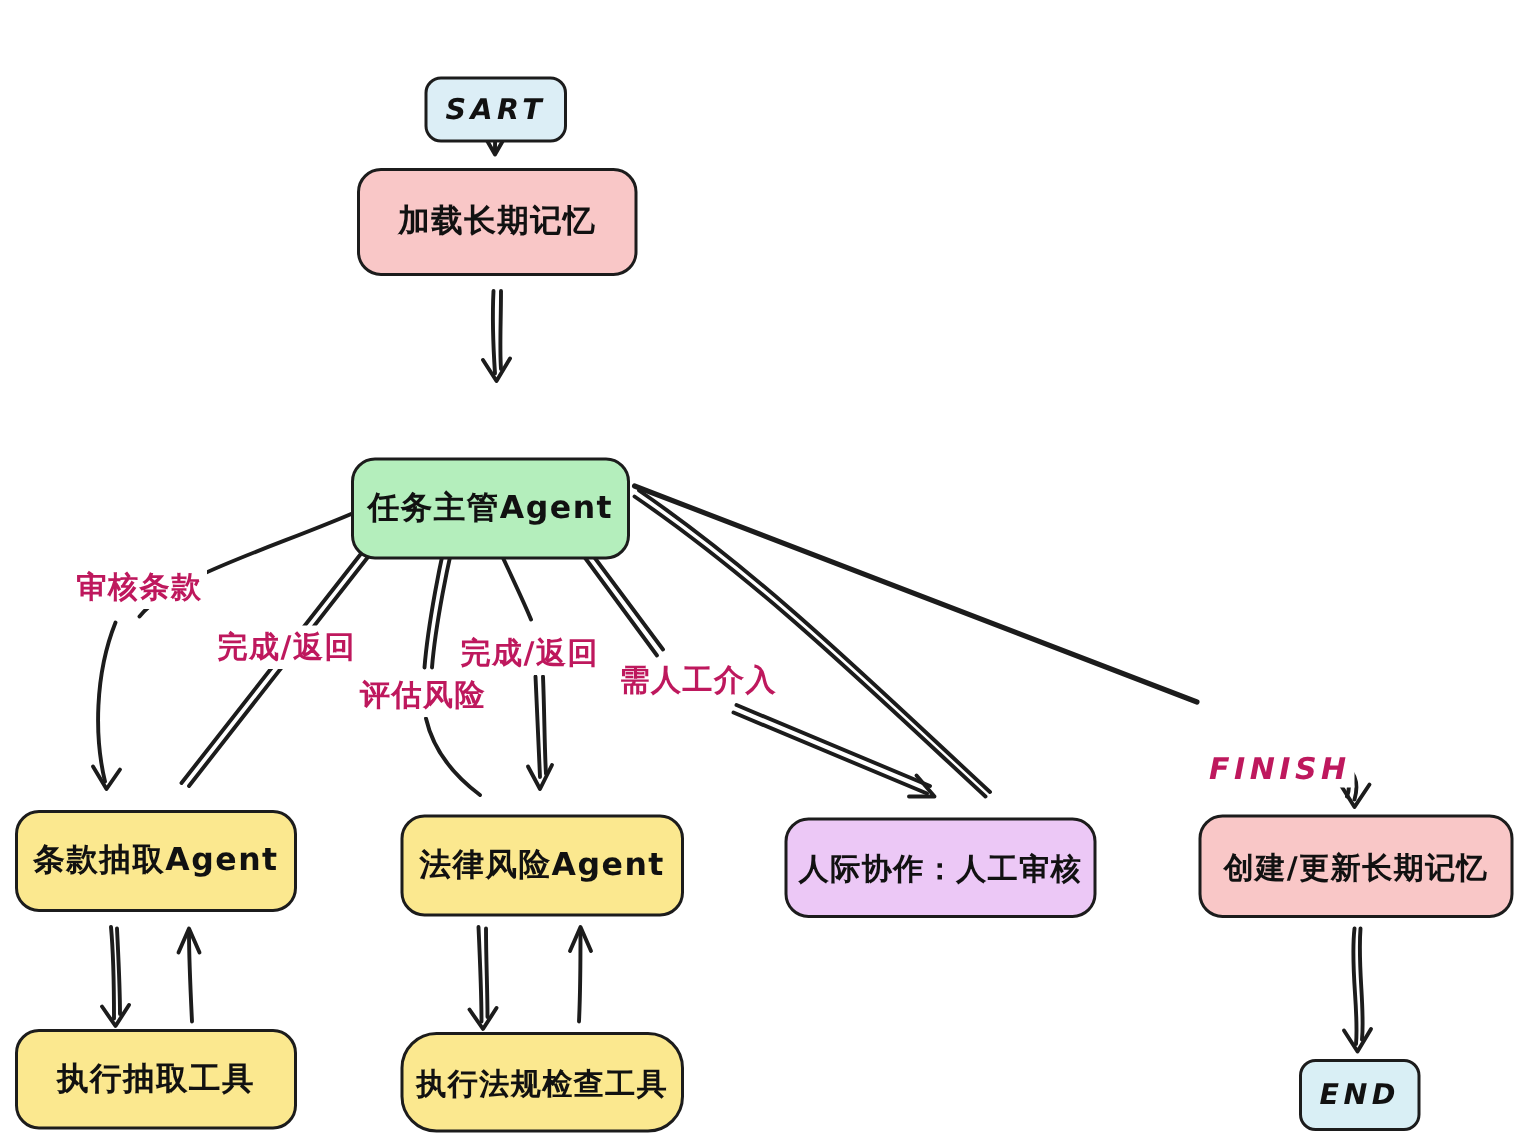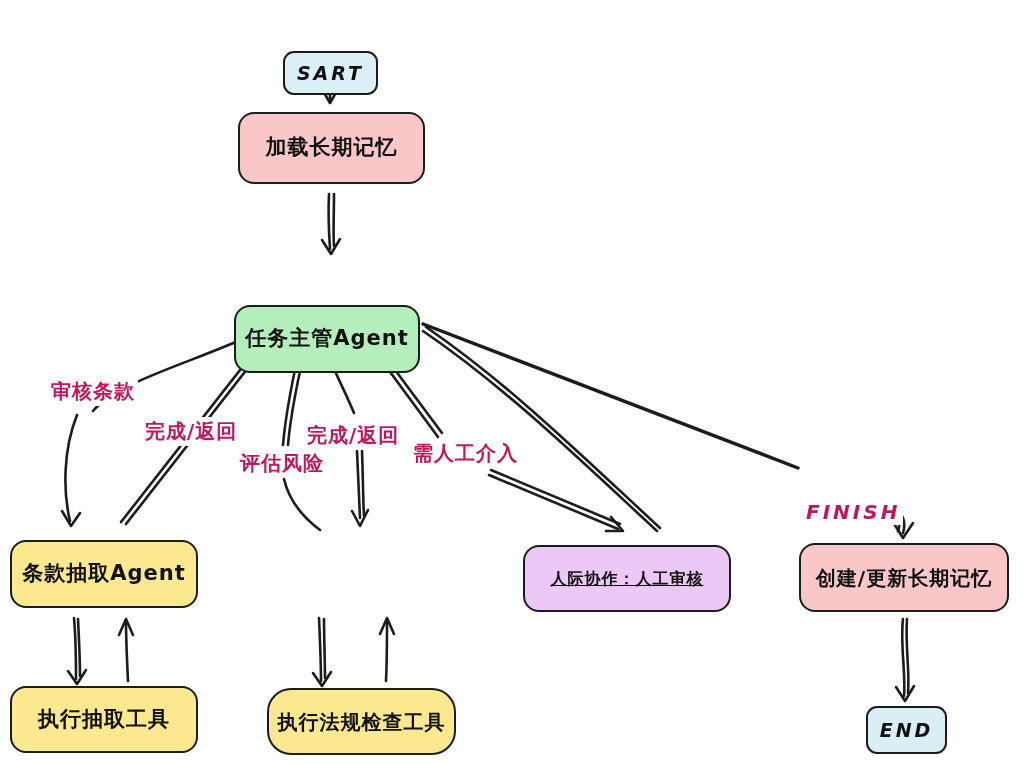--- a/index.html
+++ b/index.html
@@ -129,24 +129,25 @@
   <div class="node terminal" style="left: 283px; top: 8px; width: 95px; height: 44px; background-color: rgb(220, 238, 246); margin-top: 43px;">SART</div>
 
   <div class="node" style="left: 238px; top: 112px; width: 187px; height: 72px; background-color: rgb(249, 199, 199);">加载长期记忆</div>
 
   <div class="node" style="left: 234px; top: 258px; width: 186px; height: 68px; background-color: rgb(180, 238, 188); margin-top: 47px;">任务主管Agent</div>
 
   <div class="node" style="left: 10px; top: 540px; width: 188px; height: 68px; background-color: rgb(251, 232, 143);">条款抽取Agent</div>
 
   <div class="node" style="left: 10px; top: 686px; width: 188px; height: 67px; background-color: rgb(251, 232, 143);">执行抽取工具</div>
 
+  <div class="node" style="left: 267px; top: 543px; width: 189px; height: 68px; background-color: rgb(251, 232, 143);">法律风险Agent</div>
 
   <div class="node" style="left: 267px; top: 688px; width: 189px; height: 67px; font-size: 20px; background-color: rgb(251, 232, 143); border-radius: 24px;">执行法规检查工具</div>
 
-  <div class="node" style="left: 523px; top: 545px; width: 208px; height: 67px; font-size: 16px; background-color: rgb(236, 200, 246); text-decoration: underline;">人际协作：人工审核</div>
+  <div class="node" style="left: 523px; top: 545px; width: 208px; height: 67px; font-size: 20px; background-color: rgb(236, 200, 246);">人际协作：人工审核</div>
 
   <div class="node" style="left: 799px; top: 543px; width: 210px; height: 69px; font-size: 20px; background-color: rgb(249, 199, 199);">创建/更新长期记忆</div>
 
   <div class="node terminal" style="left: 866px; top: 706px; width: 81px; height: 48px; background-color: rgb(217, 239, 245);">END</div>
 
   <div class="edge-label" style="left:48px;top:377px;">审核条款</div>
 
   <div class="edge-label" style="left:142px;top:417px;">完成/返回</div>
 
   <div class="edge-label" style="left:237px;top:449px;">评估风险</div>

